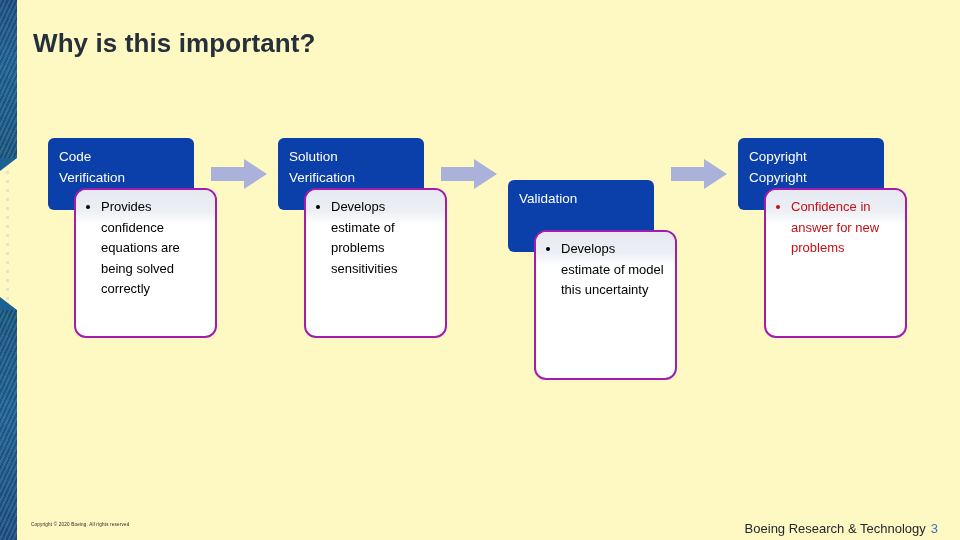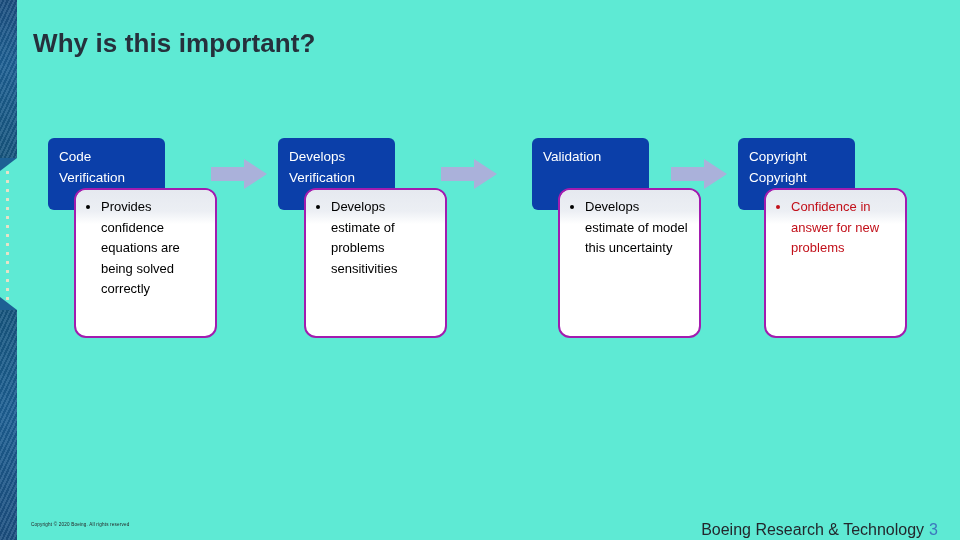--- a/index.html
+++ b/index.html
@@ -8,21 +8,21 @@
     background: #ffffff;
   }
   body {
     font-family: "Liberation Sans", sans-serif;
   }
 
   #slide {
     position: relative;
     width: 960px;
     height: 540px;
-    background: #5eead4;
+    background: #fef9c3;
     overflow: hidden;
   }
 
   
   .edge-stripe-top {
     position: absolute;
     left: 0;
     top: 0;
     width: 17px;
     height: 158px;
@@ -94,21 +94,21 @@
   .stage {
     position: absolute;
     top: 0;
     width: 141px;
     height: 208px;
   }
   .stage-header {
     position: absolute;
     left: 0;
     top: 0;
-    width: 117px;
+    width: 146px;
     height: 72px;
     background: #0b3fa9;
     border-radius: 6px;
     box-sizing: border-box;
     padding: 9px 0 0 11px;
     color: #ffffff;
     font-size: 13.5px;
     line-height: 20.5px;
     z-index: 1;
   }
@@ -169,21 +169,21 @@
     top: 522px;
     font-size: 4.6px;
     color: #231f20;
     letter-spacing: .18px;
     white-space: nowrap;
   }
   .brand-footer {
     position: absolute;
     right: 22px;
     top: 521px;
-    font-size: 16px;
+    font-size: 13px;
     color: #23282d;
     white-space: nowrap;
   }
   .brand-footer .page-no {
     color: #3d77bd;
     margin-left: 5px;
   }
 </style>
 </head>
 <body>
@@ -205,34 +205,34 @@
             <ul>
               <li>Provides confidence equations are being solved correctly</li>
             </ul>
           </div>
         </div>
       </div>
       <div class="flow-arrow" style="left: 163px;"><svg viewBox="0 0 56 30" width="56" height="30" aria-hidden="true">
           <path d="M0 8 H33 V0 L56 15 L33 30 V22 H0 Z" fill="#aab1da"></path>
         </svg></div>
       <div class="stage" style="left: 230px;">
-        <div class="stage-header"><span>Develops</span><br><span>Verification</span></div>
+        <div class="stage-header"><span>Solution</span><br><span>Verification</span></div>
         <div class="stage-callout">
           <div class="callout-sheen"></div>
           <div class="callout-body">
             <ul>
               <li>Develops estimate of problems sensitivities</li>
             </ul>
           </div>
         </div>
       </div>
       <div class="flow-arrow" style="left: 393px;"><svg viewBox="0 0 56 30" width="56" height="30" aria-hidden="true">
           <path d="M0 8 H33 V0 L56 15 L33 30 V22 H0 Z" fill="#aab1da"></path>
         </svg></div>
-      <div class="stage" style="left: 484px;">
+      <div class="stage" style="left: 460px; margin-top: 42px;">
         <div class="stage-header"><span>Validation</span></div>
         <div class="stage-callout">
           <div class="callout-sheen"></div>
           <div class="callout-body">
             <ul>
               <li>Develops estimate of model this uncertainty</li>
             </ul>
           </div>
         </div>
       </div>

